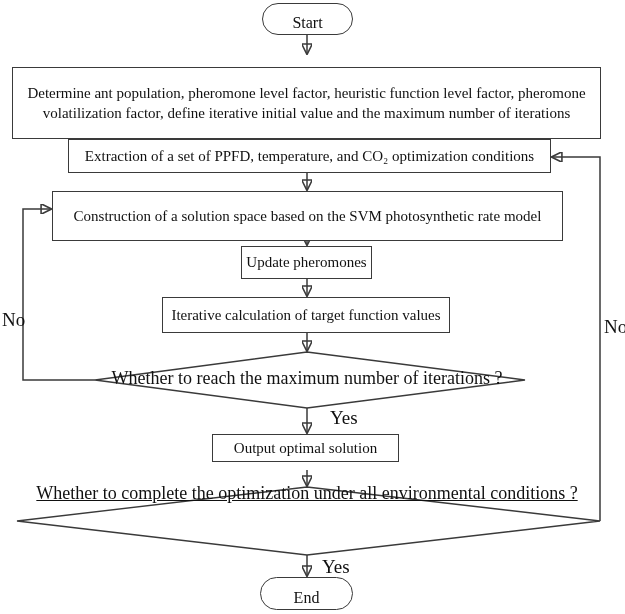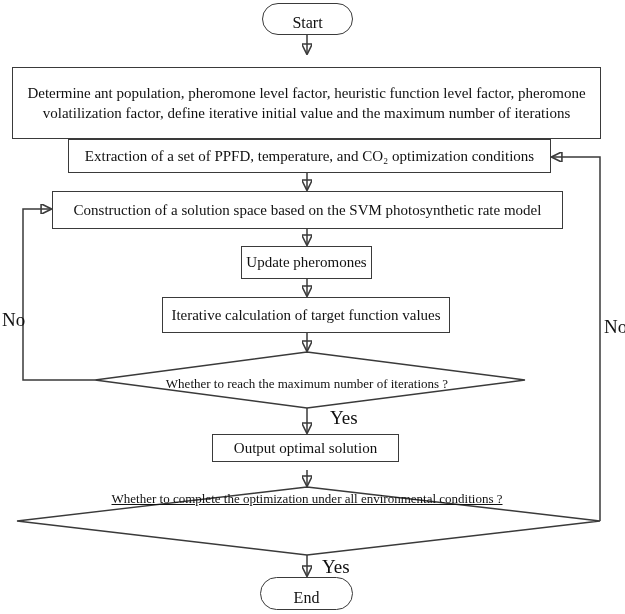--- a/index.html
+++ b/index.html
@@ -43,37 +43,37 @@
   }
   .terminator {
     border-radius: 17px;
     font-size: 16px;
     justify-content: flex-end;
   }
   .dlabel {
     position: absolute;
     box-sizing: border-box;
     display: flex;
-    align-items: flex-end;
+    align-items: flex-start;
     justify-content: center;
     text-align: center;
-    font-size: 13px;
+    font-size: 18px;
     white-space: nowrap;
     background: transparent;
   }
   .edge-label {
     position: absolute;
     font-size: 19px;
     background: transparent;
   }
   
   #n-start   { left: 262px; top: 3px;   width: 91px;  height: 32px; }
   #n-init    { left: 12px;  top: 67px;  width: 589px; height: 72px; }
   #n-extract { left: 68px;  top: 139px; width: 483px; height: 34px; }
-  #n-constr  { left: 52px;  top: 191px; width: 511px; height: 38px; }
+  #n-constr  { left: 52px;  top: 191px; width: 511px; height: 50px; }
   #n-update  { left: 241px; top: 246px; width: 131px; height: 33px; }
   #n-iter    { left: 162px; top: 297px; width: 288px; height: 36px; }
   #n-output  { left: 212px; top: 434px; width: 187px; height: 28px; }
   #n-end     { left: 260px; top: 577px; width: 93px;  height: 33px; }
   #d1-label  { left: 100px; top: 368px; width: 414px; height: 24px; }
   #d2-label  { left: 40px;  top: 483px; width: 534px; height: 24px; text-decoration: underline; }
   #lbl-yes1  { left: 330px; top: 407px; }
   #lbl-yes2  { left: 322px; top: 556px; }
   #lbl-no-left  { left: 2px;   top: 309px; }
   #lbl-no-right { left: 604px; top: 316px; }

